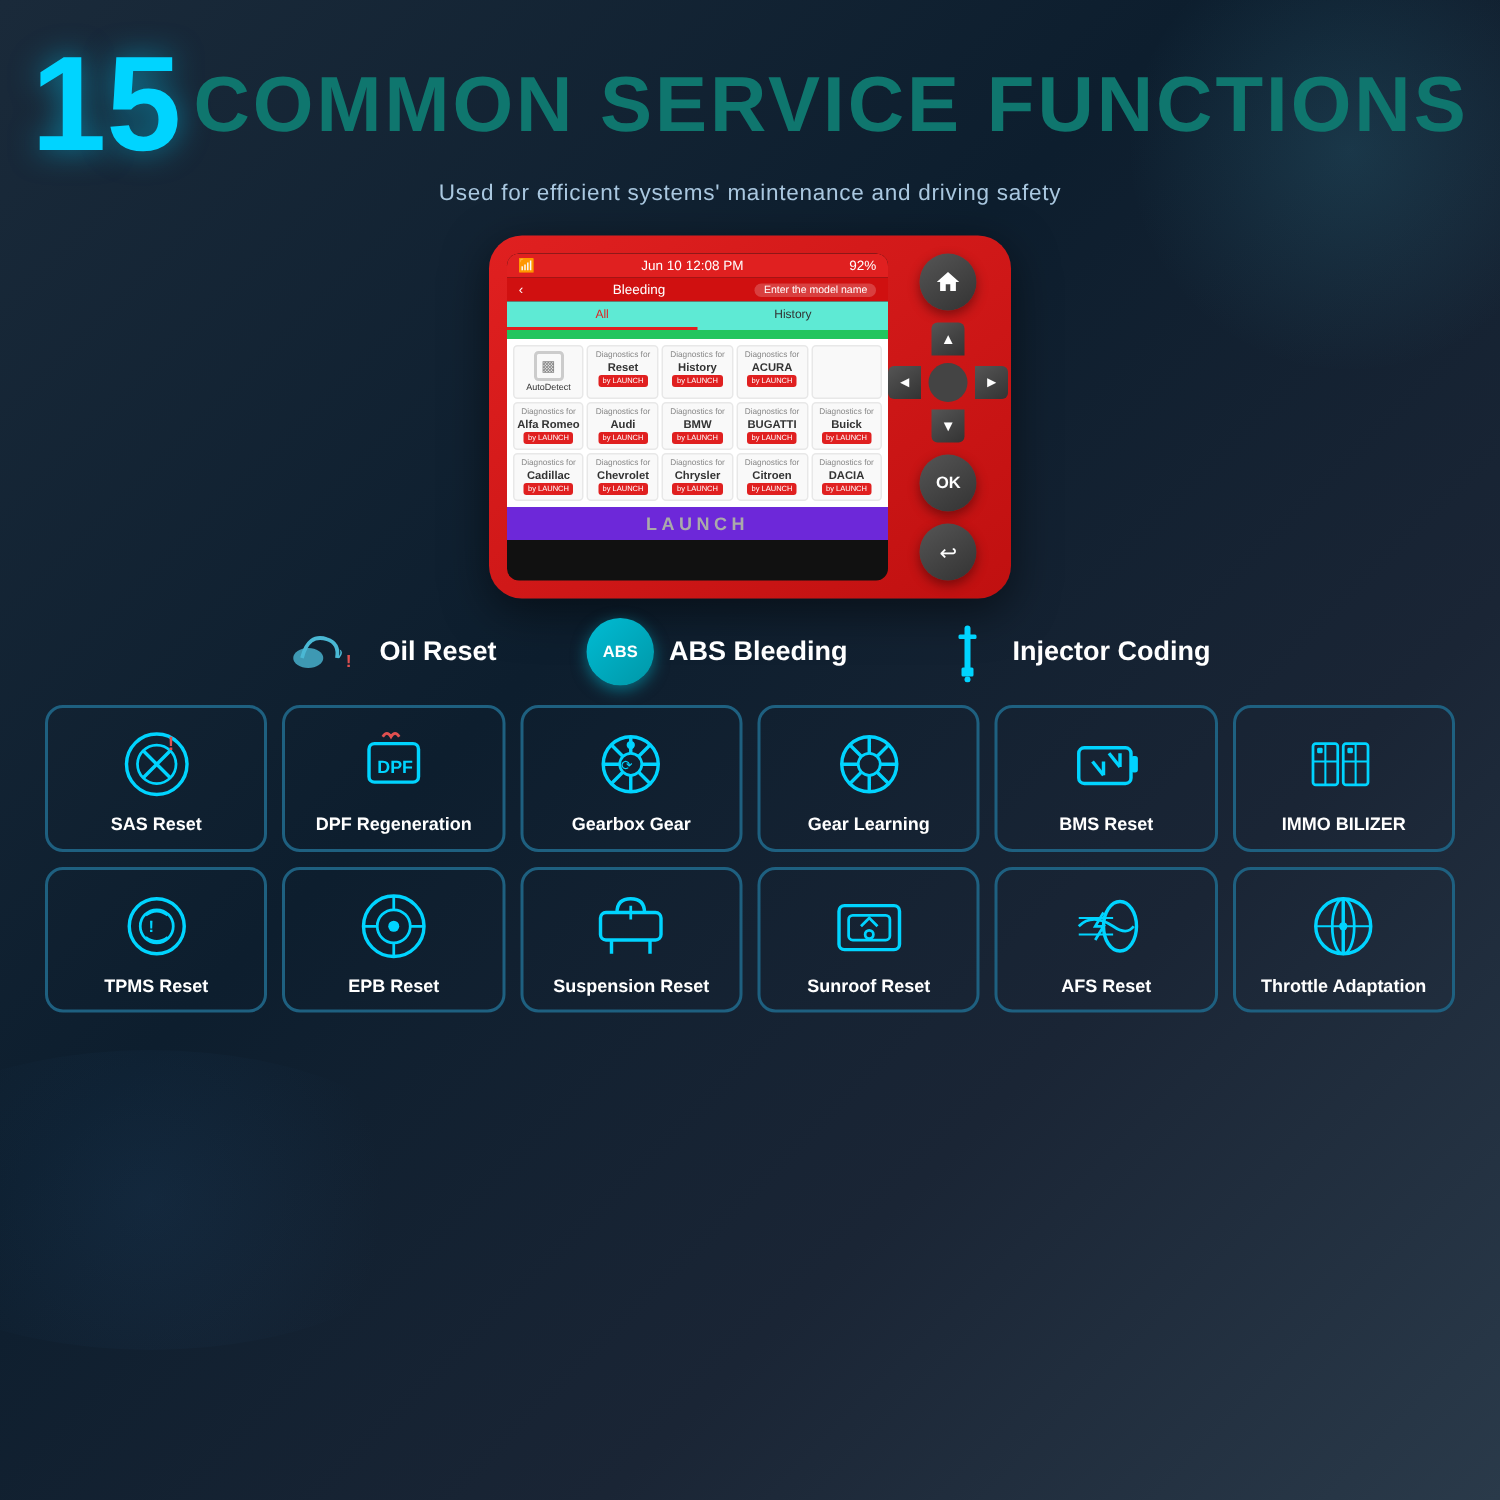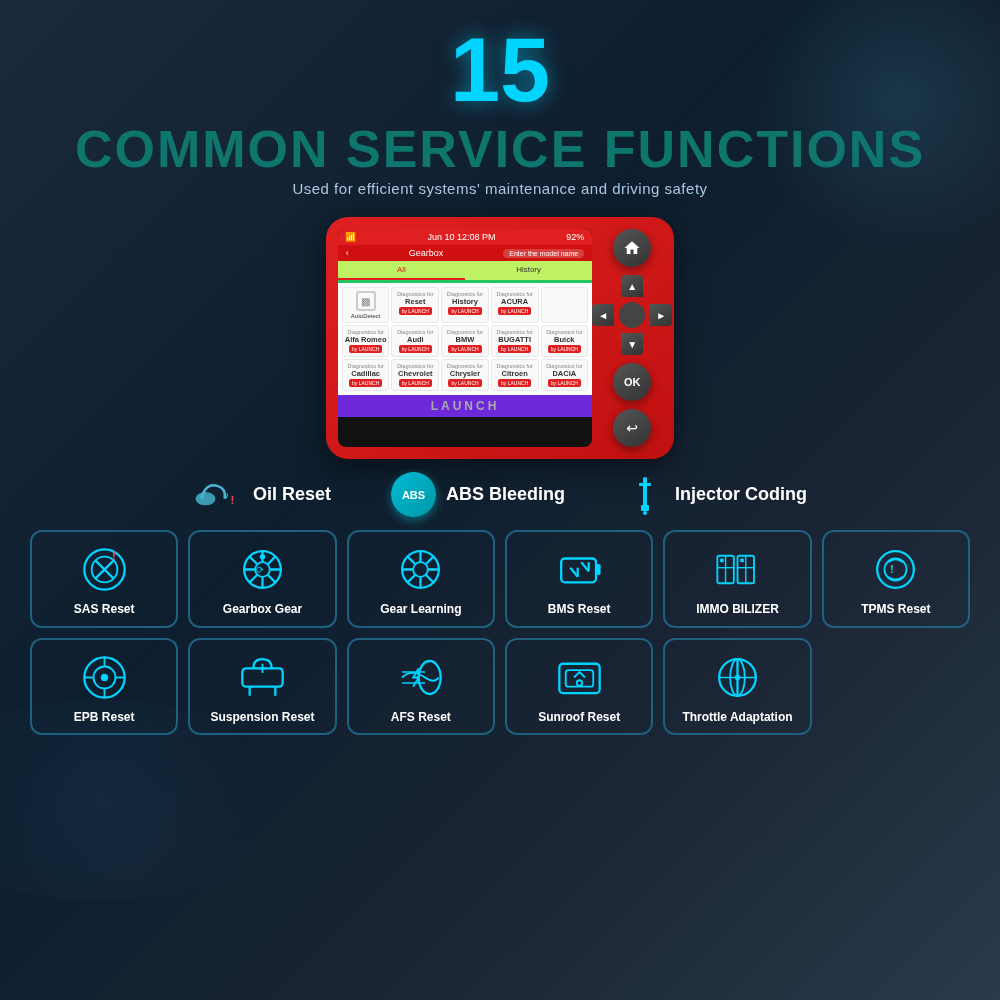--- a/index.html
+++ b/index.html
@@ -35,21 +35,20 @@
       text-align: center;
       padding: 25px 20px 10px;
       position: relative;
       z-index: 10;
     }
     .title-line {
       display: flex;
       align-items: center;
       justify-content: center;
       gap: 8px;
-      flex-direction: column;
     }
     .title-number {
       font-size: 90px;
       font-weight: 900;
       color: #00d4ff;
       line-height: 1;
       text-shadow: 0 0 20px rgba(0,212,255,0.5);
     }
     .title-text {
       font-size: 52px;
@@ -101,23 +100,23 @@
     .screen-nav-bar {
       background: #d01010;
       color: white;
       font-size: 9px;
       padding: 3px 8px;
       display: flex;
       align-items: center;
       justify-content: space-between;
     }
     .screen-tab-bar {
-      background: #bef264;
-      display: flex;
-      border-bottom: 3px solid #22c55e;
+      background: #5eead4;
+      display: flex;
+      border-bottom: 6px solid #22c55e;
     }
     .screen-tab {
       flex: 1;
       text-align: center;
       padding: 4px;
       font-size: 8px;
       color: #333;
     }
     .screen-tab.active {
       border-bottom: 2px solid #e02020;
@@ -333,21 +332,21 @@
     <div class="screen-area">
 
       <div class="screen-status-bar">
         <span>📶</span>
         <span>Jun 10  12:08 PM</span>
         <span>92%</span>
       </div>
 
       <div class="screen-nav-bar">
         <span style="cursor:pointer;">‹</span>
-        <span>Gearbox</span>
+        <span>Bleeding</span>
         <span style="background:rgba(255,255,255,0.2);border-radius:8px;padding:1px 6px;font-size:7px;">Enter the model name</span>
       </div>
 
       <div class="screen-tab-bar">
         <div class="screen-tab active">All</div>
         <div class="screen-tab">History</div>
       </div>
 
       <div class="screen-content">
         <div class="screen-grid">
@@ -489,20 +488,30 @@
         <svg viewBox="0 0 60 60" fill="none">
           <circle cx="30" cy="30" r="22" stroke="#00d4ff" stroke-width="2.5" fill="none"></circle>
           <circle cx="30" cy="30" r="14" stroke="#00d4ff" stroke-width="2" fill="none"></circle>
           <path d="M20 20 L40 40 M40 20 L20 40" stroke="#00d4ff" stroke-width="2.5"></path>
           <text x="38" y="20" fill="#e05050" font-size="14" font-weight="bold">!</text>
         </svg>
       </div>
       <span class="function-label">SAS Reset</span>
     </div>
 
+    <div class="function-card">
+      <div class="function-icon">
+        <svg viewBox="0 0 60 60" fill="none">
+          <rect x="12" y="15" width="36" height="28" rx="4" stroke="#00d4ff" stroke-width="2.5" fill="none"></rect>
+          <text x="18" y="36" fill="#00d4ff" font-size="13" font-weight="bold">DPF</text>
+          <path d="M22 10 Q25 5 28 10 Q31 5 34 10" stroke="#e05050" stroke-width="2" fill="none"></path>
+        </svg>
+      </div>
+      <span class="function-label">DPF Regeneration</span>
+    </div>
 
     <div class="function-card">
       <div class="function-icon">
         <svg viewBox="0 0 60 60" fill="none">
           <circle cx="30" cy="30" r="20" stroke="#00d4ff" stroke-width="2.5" fill="none"></circle>
           <circle cx="30" cy="30" r="8" stroke="#00d4ff" stroke-width="2" fill="none"></circle>
           <path d="M30 10 L30 22 M30 38 L30 50 M10 30 L22 30 M38 30 L50 30 M16 16 L24 24 M36 36 L44 44 M44 16 L36 24 M24 36 L16 44" stroke="#00d4ff" stroke-width="2.5"></path>
           <circle cx="30" cy="16" r="3" fill="#00d4ff"></circle>
           <text x="23" y="34" fill="#00d4ff" font-size="10">⟳</text>
         </svg>
@@ -587,39 +596,39 @@
           <path d="M16 40 L16 50 M44 40 L44 50" stroke="#00d4ff" stroke-width="2.5"></path>
           <path d="M30 15 L30 25 M26 20 L34 20" stroke="#00d4ff" stroke-width="2"></path>
         </svg>
       </div>
       <span class="function-label">Suspension Reset</span>
     </div>
 
     <div class="function-card">
       <div class="function-icon">
         <svg viewBox="0 0 60 60" fill="none">
+          <rect x="8" y="15" width="44" height="32" rx="4" stroke="#00d4ff" stroke-width="2.5" fill="none"></rect>
+          <rect x="15" y="22" width="30" height="18" rx="3" stroke="#00d4ff" stroke-width="2" fill="none"></rect>
+          <path d="M24 30 L30 24 L36 30" stroke="#00d4ff" stroke-width="2" fill="none"></path>
+          <circle cx="30" cy="36" r="3" stroke="#00d4ff" stroke-width="2" fill="none"></circle>
+        </svg>
+      </div>
+      <span class="function-label">Sunroof Reset</span>
+    </div>
+
+    <div class="function-card">
+      <div class="function-icon">
+        <svg viewBox="0 0 60 60" fill="none">
           <path d="M10 30 Q20 20 35 30 Q45 37 50 30" stroke="#00d4ff" stroke-width="2" fill="none"></path>
           <ellipse cx="40" cy="30" rx="12" ry="18" stroke="#00d4ff" stroke-width="2.5" fill="none"></ellipse>
           <path d="M10 24 L35 24 M10 36 L35 36" stroke="#00d4ff" stroke-width="1.5"></path>
           <path d="M28 20 L22 30 L28 30 L22 40" stroke="#00d4ff" stroke-width="2"></path>
         </svg>
       </div>
       <span class="function-label">AFS Reset</span>
-    </div>
-
-    <div class="function-card">
-      <div class="function-icon">
-        <svg viewBox="0 0 60 60" fill="none">
-          <rect x="8" y="15" width="44" height="32" rx="4" stroke="#00d4ff" stroke-width="2.5" fill="none"></rect>
-          <rect x="15" y="22" width="30" height="18" rx="3" stroke="#00d4ff" stroke-width="2" fill="none"></rect>
-          <path d="M24 30 L30 24 L36 30" stroke="#00d4ff" stroke-width="2" fill="none"></path>
-          <circle cx="30" cy="36" r="3" stroke="#00d4ff" stroke-width="2" fill="none"></circle>
-        </svg>
-      </div>
-      <span class="function-label">Sunroof Reset</span>
     </div>
 
     <div class="function-card">
       <div class="function-icon">
         <svg viewBox="0 0 60 60" fill="none">
           <circle cx="30" cy="30" r="20" stroke="#00d4ff" stroke-width="2.5" fill="none"></circle>
           <line x1="30" y1="10" x2="30" y2="50" stroke="#00d4ff" stroke-width="2.5"></line>
           <ellipse cx="30" cy="30" rx="8" ry="20" stroke="#00d4ff" stroke-width="2" fill="none"></ellipse>
           <line x1="10" y1="30" x2="50" y2="30" stroke="#00d4ff" stroke-width="1.5"></line>
           <circle cx="30" cy="30" r="3" fill="#00d4ff"></circle>

